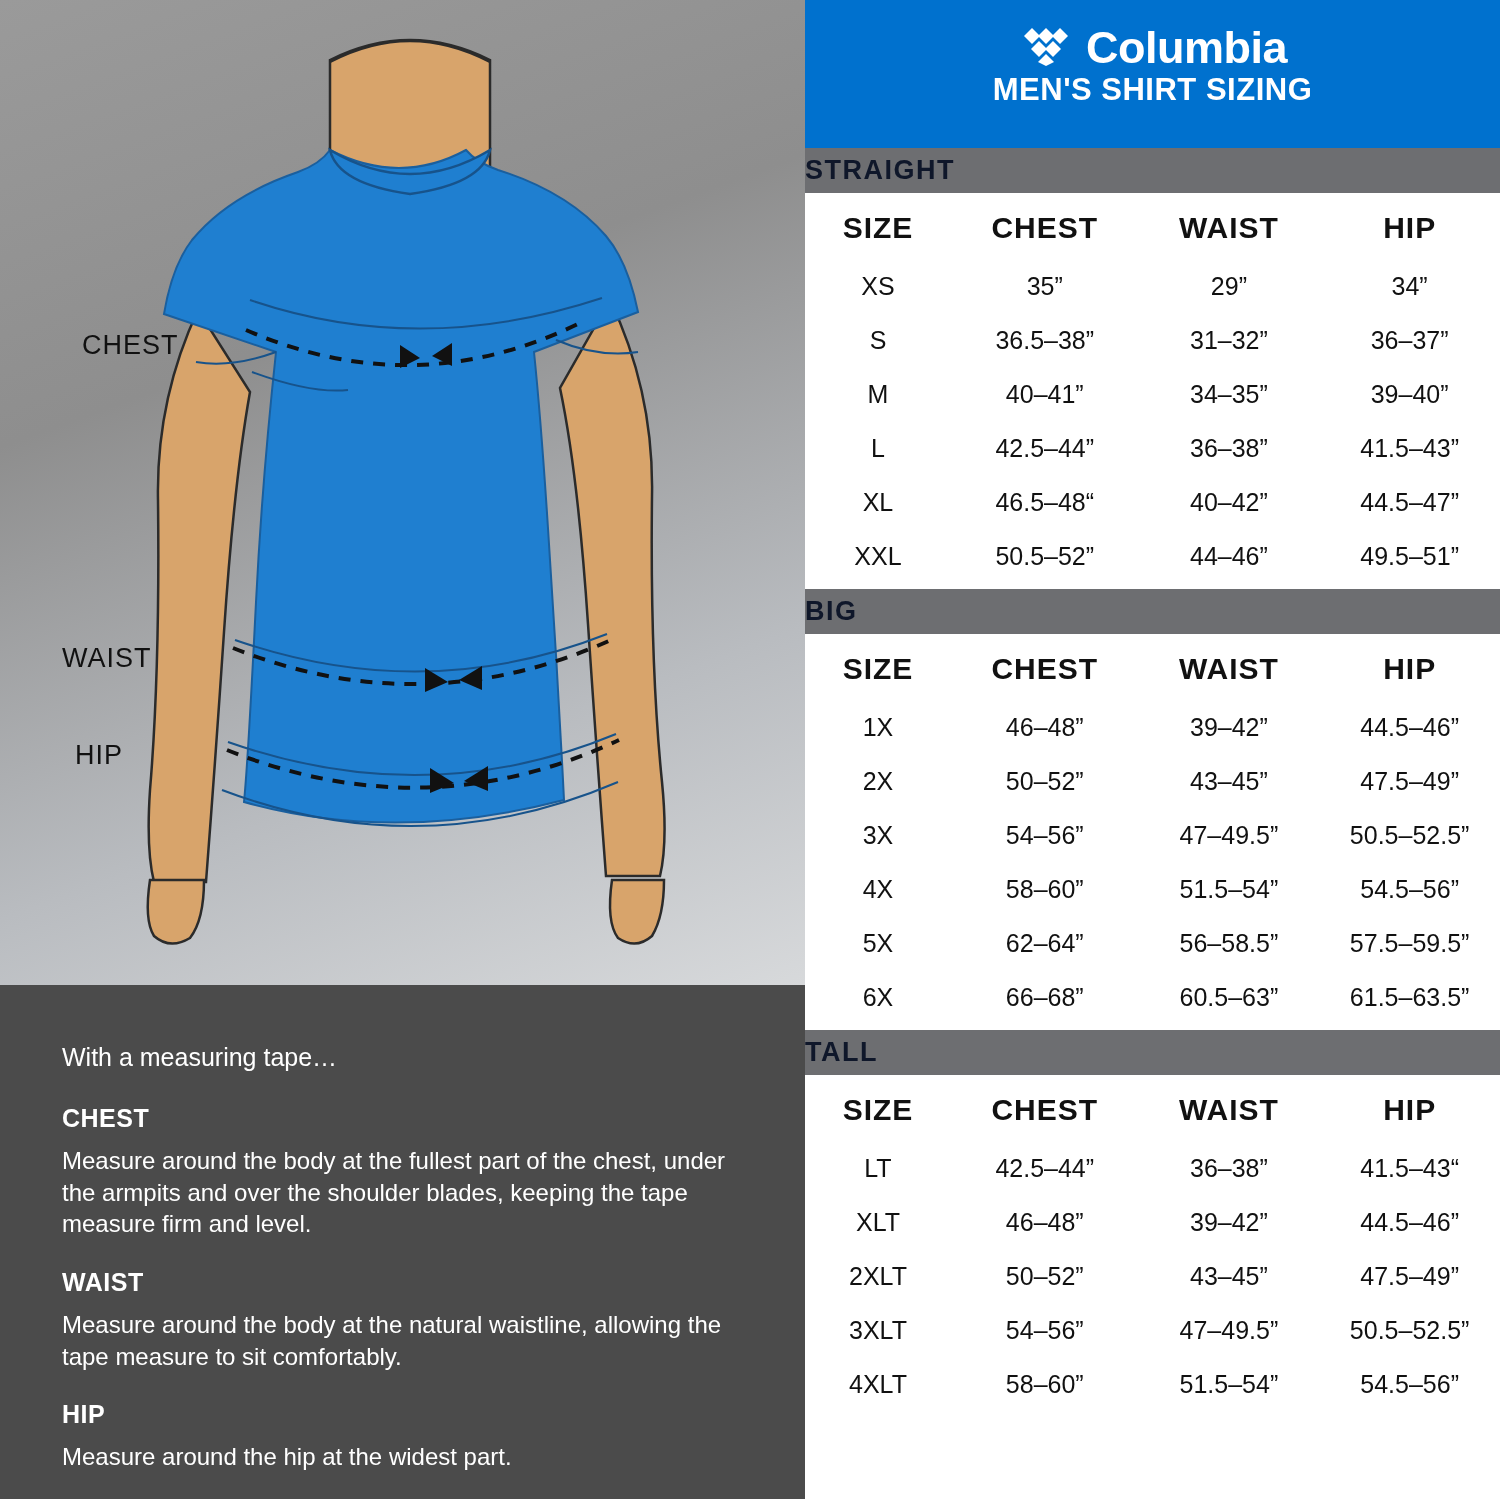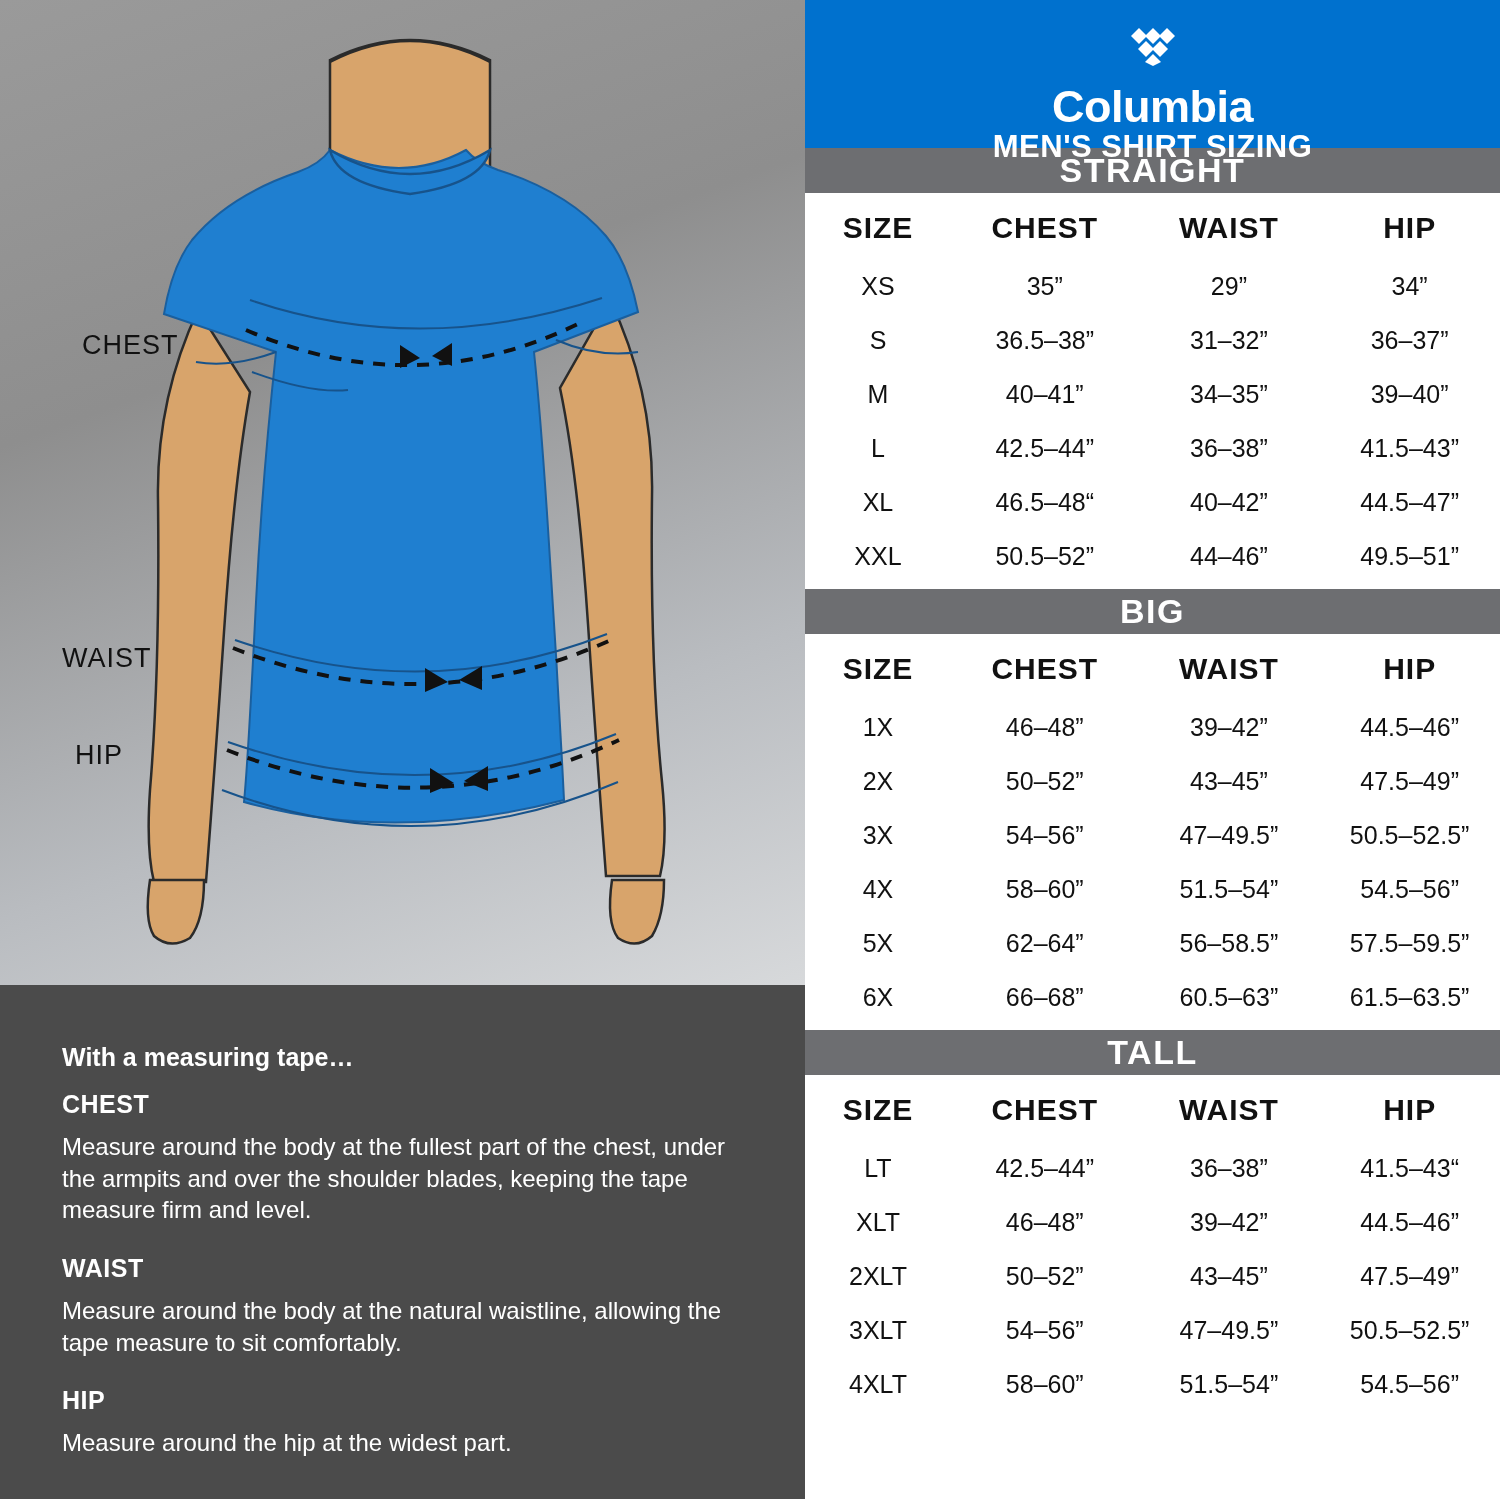--- a/index.html
+++ b/index.html
@@ -58,22 +58,22 @@
     top: 985px;
     width: 805px;
     height: 514px;
     background: #4b4b4b;
     color: #ffffff;
     box-sizing: border-box;
     padding: 58px 62px 0 62px;
   }
   .instr-intro {
     font-size: 25px;
-    margin: 0 0 18px 0;
-    font-weight: 700;
+    margin: 0 0 32px 0;
+    font-weight: 400;
   }
   .instr-head {
     font-size: 25px;
     font-weight: 700;
     margin: 0 0 4px 0;
     letter-spacing: 0.5px;
   }
   .instr-body {
     font-size: 24px;
     line-height: 1.32;
@@ -97,39 +97,38 @@
     text-align: center;
     color: #ffffff;
     padding-top: 22px;
     box-sizing: border-box;
   }
   .brand-row {
     display: flex;
     align-items: center;
     justify-content: center;
     gap: 12px;
-    flex-direction: column;
   }
   .brand-name {
     font-size: 45px;
     font-weight: 700;
     letter-spacing: -0.5px;
     line-height: 1;
   }
   .brand-sub {
     font-size: 31px;
     font-weight: 700;
     letter-spacing: 0.5px;
     margin-top: 0;
   }
   .section-bar {
     background: #6d6e71;
-    color: #ffffff;
-    text-align: center;
-    font-size: 34px;
+    color: #0f172a;
+    text-align: left;
+    font-size: 27px;
     font-weight: 700;
     letter-spacing: 1.5px;
     height: 45px;
     line-height: 45px;
   }
   table.size-table {
     width: 100%;
     border-collapse: collapse;
     table-layout: fixed;
   }

